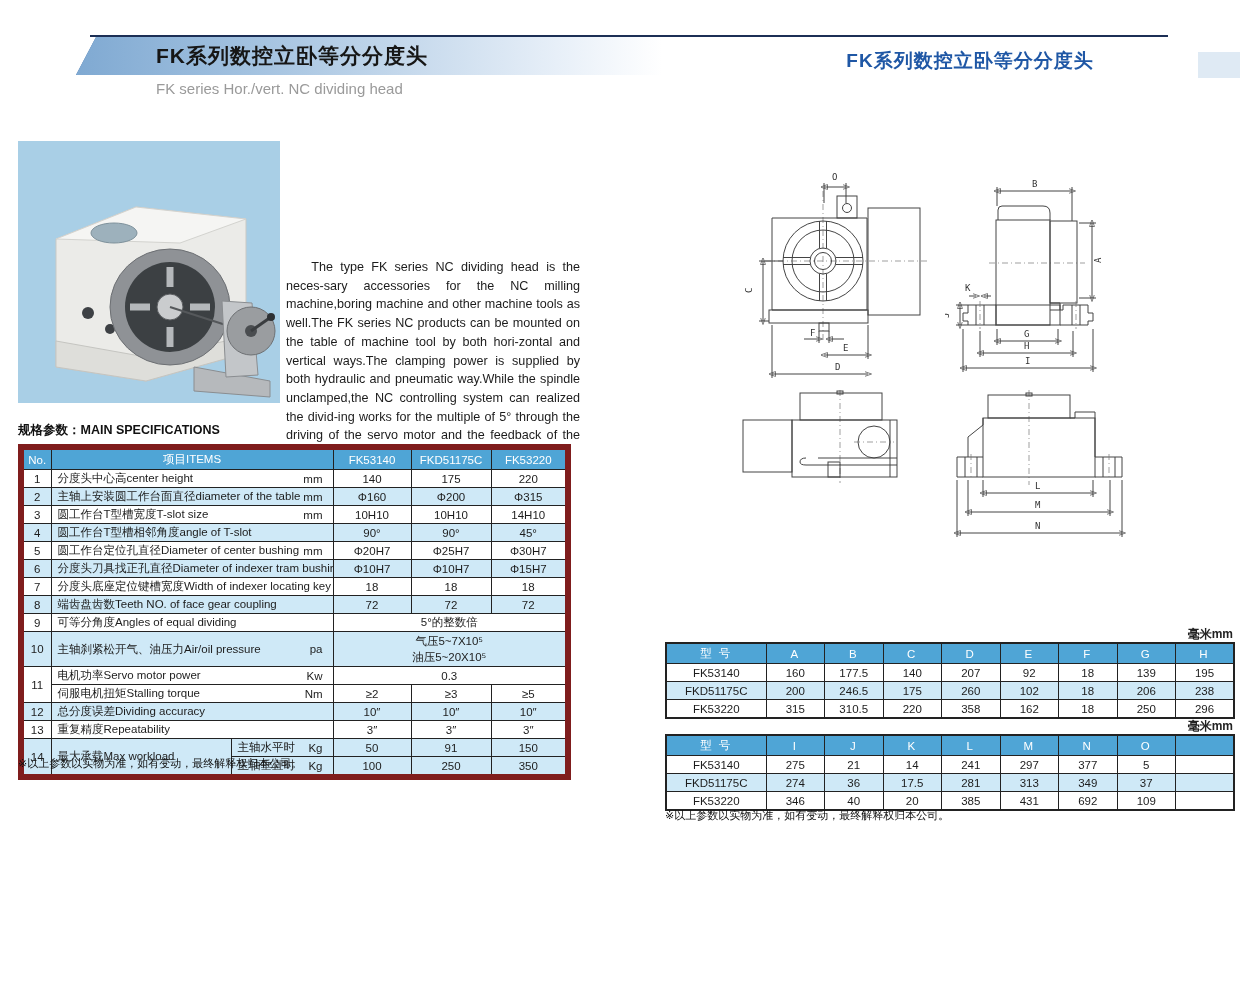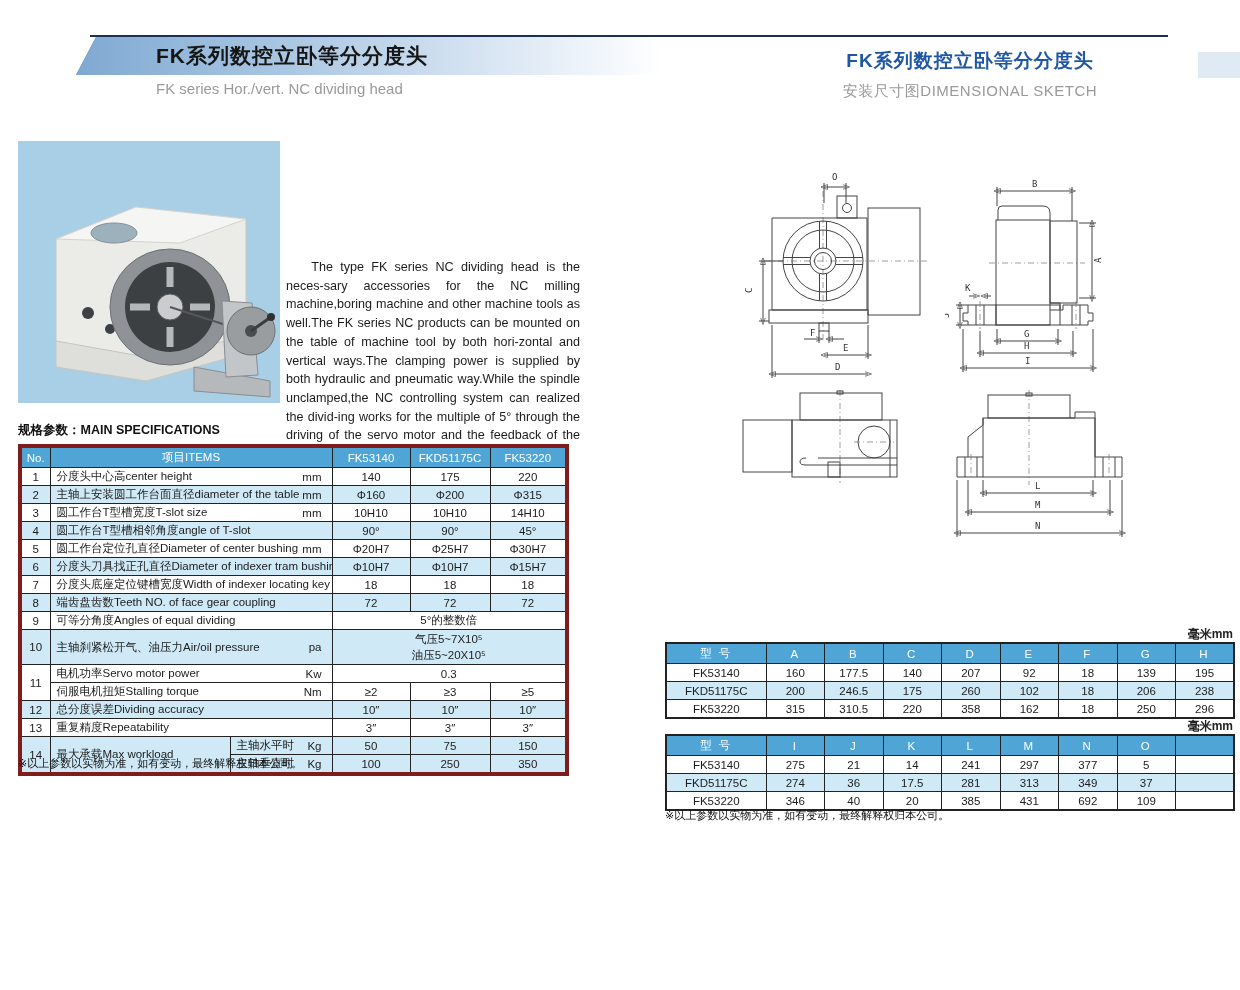--- a/index.html
+++ b/index.html
@@ -21,21 +21,21 @@
   
   .photo{position:absolute;left:18px;top:141px;width:262px;height:262px;background:#a9cfe6;}
   
   .desc{position:absolute;width:294px;font-size:12.6px;line-height:18.7px;text-align:justify;}
   .desc p{margin:0;text-indent:2em;}
   .desc-cn{left:286px;top:141px;}
   .desc-en{left:286px;top:258px;}
   
   .spec-label{position:absolute;left:18px;top:422px;font-size:12.5px;font-weight:bold;color:#111;}
   table{border-collapse:collapse;table-layout:fixed;}
-  .spec-table{position:absolute;left:18px;top:444px;width:547px;border:4px solid #7f1d1d;}
+  .spec-table{position:absolute;left:18px;top:444px;width:547px;border:6px solid #7f1d1d;}
   .spec-table td{border:1px solid #222;font-size:11.5px;text-align:center;height:17px;padding:0 2px;overflow:hidden;white-space:nowrap;}
   .spec-table td.h{background:var(--hdr-blue,#4fa5d6);color:#fff;height:19px;}
   .spec-table tr.alt td{background:var(--row-blue,#cfe9f7);}
   .spec-table td.item{text-align:right;}
   .spec-table td.item .wrap{display:flex;justify-content:space-between;align-items:center;padding:0 8px 0 4px;}
   .spec-table td.tall{height:34px;}
   .spec-table .two div{line-height:16px;font-size:11.5px;}
   .dim-unit{position:absolute;width:568px;text-align:right;font-size:12px;font-weight:bold;color:#222;}
   .dim-unit.u1{left:665px;top:626px;}
   .dim-unit.u2{left:665px;top:718px;}
@@ -61,21 +61,20 @@
 <div class="page">
 
   <div class="top-rule"></div>
   <div class="banner-edge"></div>
   <div class="banner">
     <div class="t">FK系列数控立卧等分分度头</div>
   </div>
   <div class="left-sub">FK series Hor./vert. NC dividing head</div>
   <div class="right-head">
     <div class="t">FK系列数控立卧等分分度头</div>
-    <div class="s">安装尺寸图DIMENSIONAL SKETCH</div>
   </div>
   <div class="right-decor"></div>
 
   <div class="photo">
     <svg width="262" height="262" viewBox="0 0 262 262">
       <rect x="0" y="0" width="262" height="262" fill="#a9cfe6"></rect>
       <path d="M38,98 L118,66 L228,78 L228,212 L128,240 L38,226 Z" fill="#ebebe8" stroke="#c9c9c5"></path>
       <path d="M38,98 L118,66 L228,78 L162,102 Z" fill="#f5f5f3" stroke="#d3d3cf"></path>
       <ellipse cx="96" cy="92" rx="23" ry="10" fill="#9db1bc" stroke="#7e919b"></ellipse>
       <path d="M38,200 L128,216 L228,196 L228,212 L128,240 L38,226 Z" fill="#dededa" stroke="#c5c5c1"></path>
@@ -293,21 +292,21 @@
               <span>最大承载Max workload</span>
             </span>
           </td>
           <td class="item">
             <span class="wrap">
               <span>主轴水平时</span>
               <span>Kg</span>
             </span>
           </td>
           <td>50</td>
-          <td>75</td>
+          <td>91</td>
           <td>150</td>
         </tr>
         <tr class="alt">
           <td class="item">
             <span class="wrap">
               <span>主轴垂直时</span>
               <span>Kg</span>
             </span>
           </td>
           <td>100</td>

